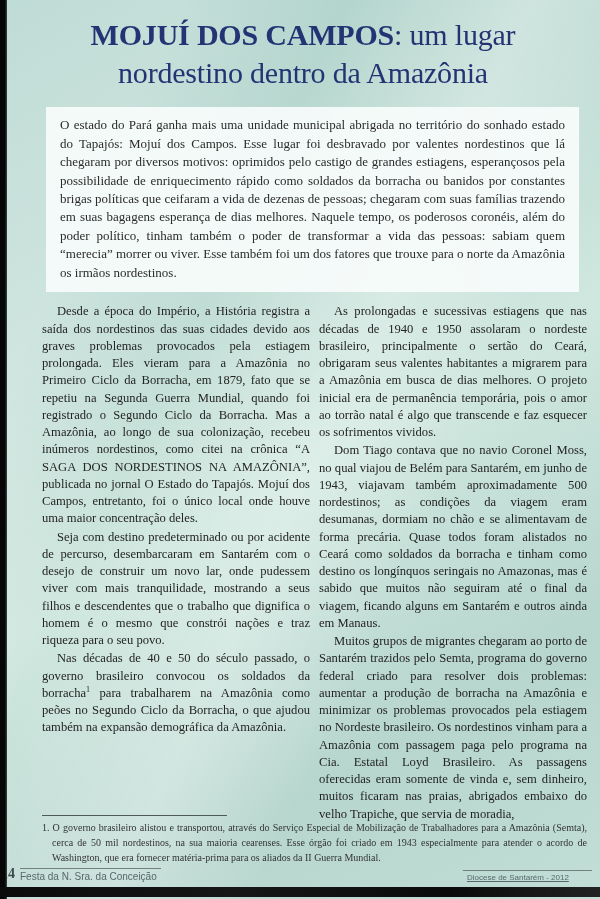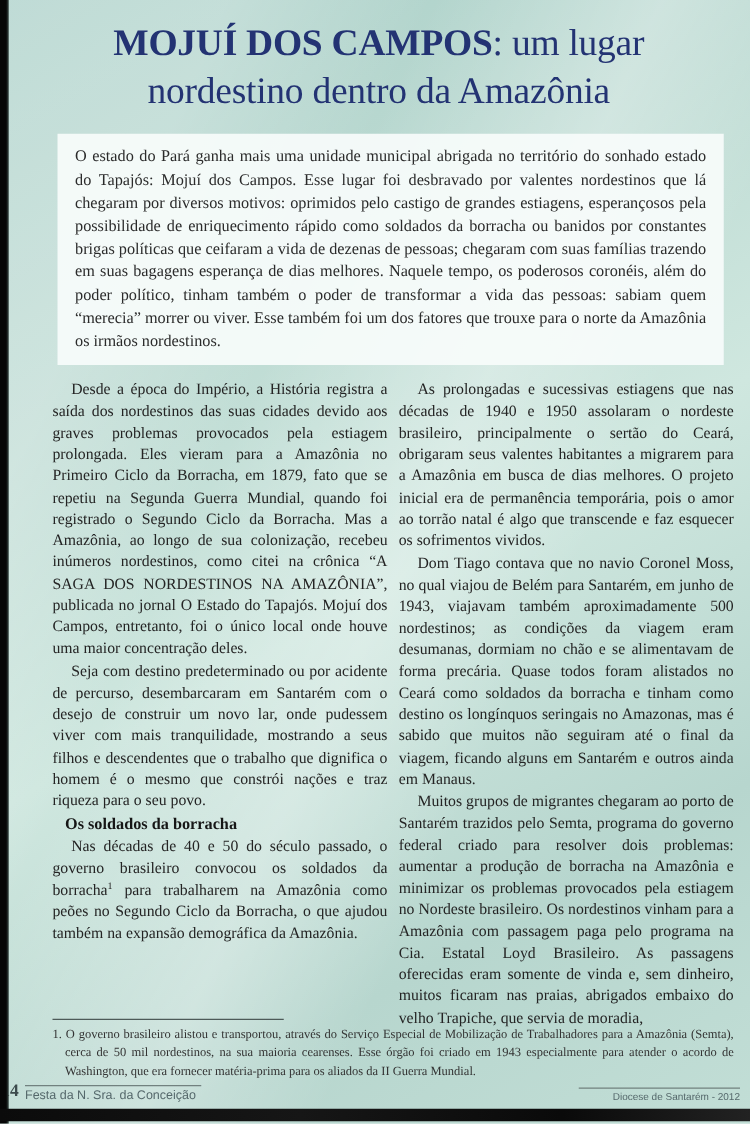--- a/index.html
+++ b/index.html
@@ -40,21 +40,21 @@
 
   .footer{position:absolute;left:0;top:866px;width:592px;
           display:flex;justify-content:space-between;align-items:flex-end;
           font-family:"Liberation Sans",sans-serif;color:#55686b;}
   .footer-left{display:flex;align-items:flex-end;gap:5px;}
   .page-num{font-family:"Liberation Serif",serif;font-weight:700;
             font-size:14px;color:#3c4a4c;padding-left:1px;}
   .footer-caption{font-size:10px;border-top:1px solid #72817f;
                   padding:2px 4px 0 0;min-width:130px;}
   .footer-right{font-size:8px;border-top:1px solid #72817f;
-                padding:2px 0 0 4px;min-width:125px;text-align:right;}
+                padding:2px 0 0 4px;min-width:125px;text-align:left;text-decoration:underline;}
 </style>
 </head>
 <body>
 
 <div class="page">
 
   <div class="content">
 
 
     <div class="title">
@@ -63,21 +63,20 @@
 
     <div class="intro-box">
       <span>O estado do Pará ganha mais uma unidade municipal abrigada no território do sonhado estado do Tapajós: Mojuí dos Campos. Esse lugar foi desbravado por valentes nordestinos que lá chegaram por diversos motivos: oprimidos pelo castigo de grandes estiagens, esperançosos pela possibilidade de enriquecimento rápido como soldados da borracha ou banidos por constantes brigas políticas que ceifaram a vida de dezenas de pessoas; chegaram com suas famílias trazendo em suas bagagens esperança de dias melhores. Naquele tempo, os poderosos coronéis, além do poder político, tinham também o poder de transformar a vida das pessoas: sabiam quem “merecia” morrer ou viver. Esse também foi um dos fatores que trouxe para o norte da Amazônia os irmãos nordestinos.</span>
     </div>
 
     <div class="cols">
 
       <div class="col">
         <p>Desde a época do Império, a História registra a saída dos nordestinos das suas cidades devido aos graves problemas provocados pela estiagem prolongada. Eles vieram para a Amazônia no Primeiro Ciclo da Borracha, em 1879, fato que se repetiu na Segunda Guerra Mundial, quando foi registrado o Segundo Ciclo da Borracha. Mas a Amazônia, ao longo de sua colonização, recebeu inúmeros nordestinos, como citei na crônica “A SAGA DOS NORDESTINOS NA AMAZÔNIA”, publicada no jornal O Estado do Tapajós. Mojuí dos Campos, entretanto, foi o único local onde houve uma maior concentração deles.</p>
         <p>Seja com destino predeterminado ou por acidente de percurso, desembarcaram em Santarém com o desejo de construir um novo lar, onde pudessem viver com mais tranquilidade, mostrando a seus filhos e descendentes que o trabalho que dignifica o homem é o mesmo que constrói nações e traz riqueza para o seu povo.</p>
-        <h3>Os soldados da borracha</h3>
         <p><span>Nas décadas de 40 e 50 do século passado, o governo brasileiro convocou os soldados da borracha</span><sup>1</sup><span> para trabalharem na Amazônia como peões no Segundo Ciclo da Borracha, o que ajudou também na expansão demográfica da Amazônia.</span></p>
       </div>
 
       <div class="col">
         <p>As prolongadas e sucessivas estiagens que nas décadas de 1940 e 1950 assolaram o nordeste brasileiro, principalmente o sertão do Ceará, obrigaram seus valentes habitantes a migrarem para a Amazônia em busca de dias melhores. O projeto inicial era de permanência temporária, pois o amor ao torrão natal é algo que transcende e faz esquecer os sofrimentos vividos.</p>
         <p>Dom Tiago contava que no navio Coronel Moss, no qual viajou de Belém para Santarém, em junho de 1943, viajavam também aproximadamente 500 nordestinos; as condições da viagem eram desumanas, dormiam no chão e se alimentavam de forma precária. Quase todos foram alistados no Ceará como soldados da borracha e tinham como destino os longínquos seringais no Amazonas, mas é sabido que muitos não seguiram até o final da viagem, ficando alguns em Santarém e outros ainda em Manaus.</p>
         <p>Muitos grupos de migrantes chegaram ao porto de Santarém trazidos pelo Semta, programa do governo federal criado para resolver dois problemas: aumentar a produção de borracha na Amazônia e minimizar os problemas provocados pela estiagem no Nordeste brasileiro. Os nordestinos vinham para a Amazônia com passagem paga pelo programa na Cia. Estatal Loyd Brasileiro. As passagens oferecidas eram somente de vinda e, sem dinheiro, muitos ficaram nas praias, abrigados embaixo do velho Trapiche, que servia de moradia,</p>
       </div>
 
     </div>

